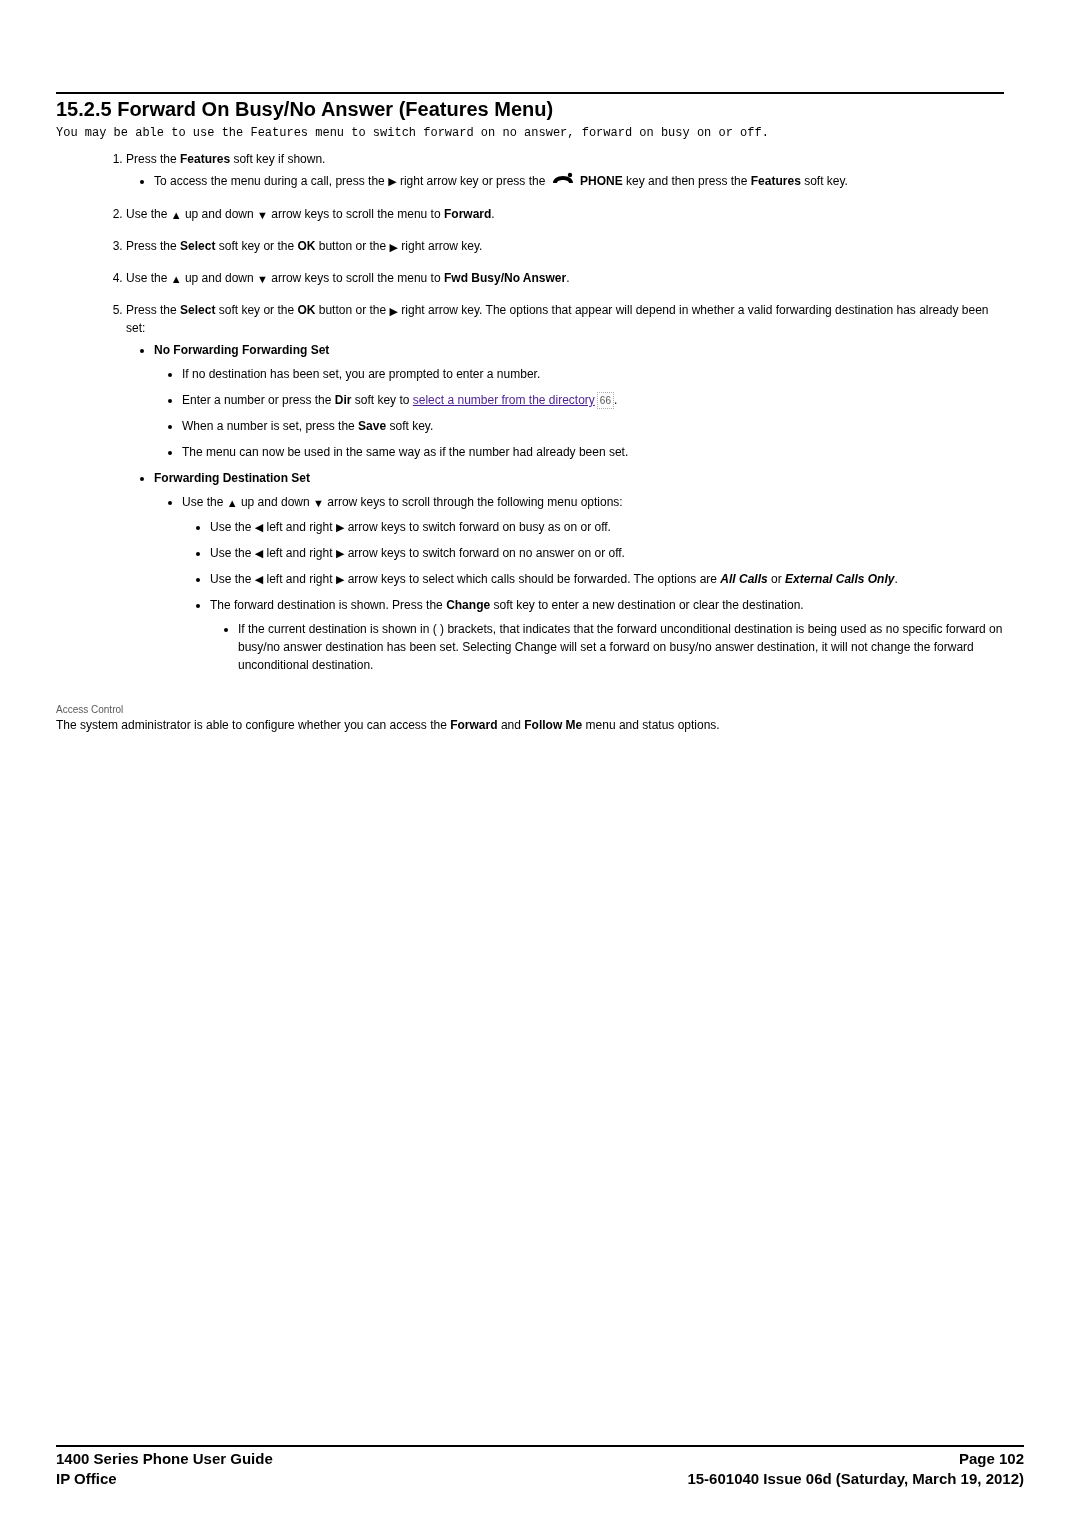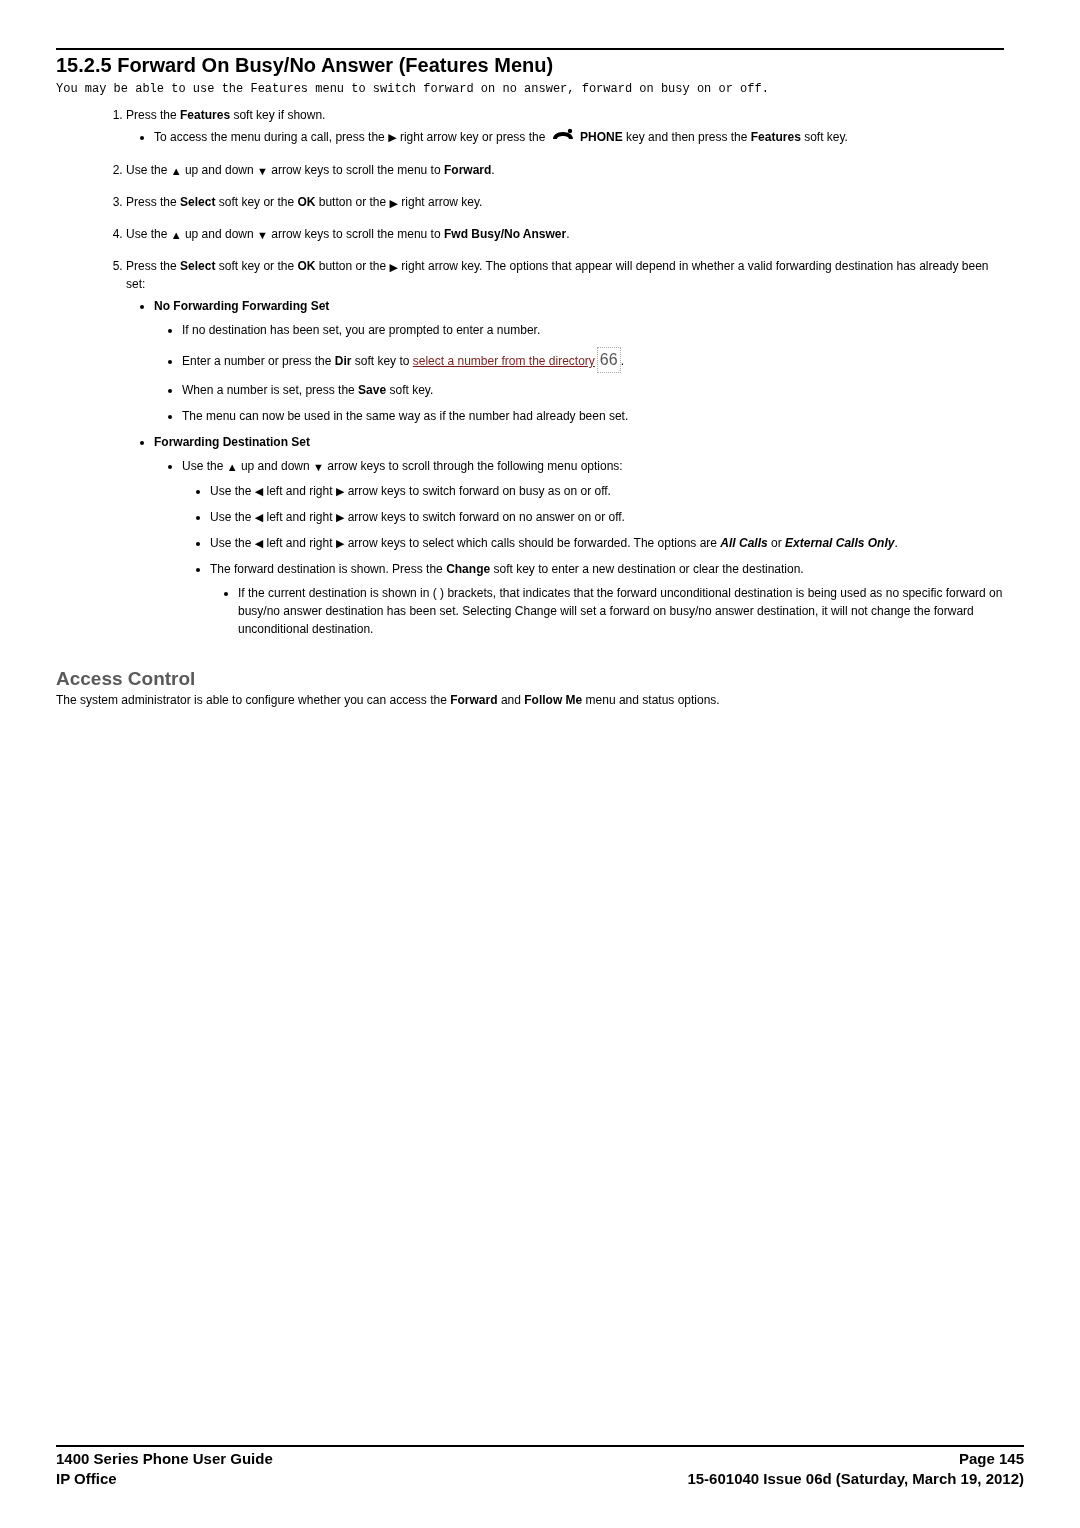--- a/index.html
+++ b/index.html
@@ -10,20 +10,21 @@
     font-size: 12px;
     color: #000;
     width: 1080px;
     height: 1528px;
     position: relative;
     box-sizing: border-box;
   }
   .page {
     padding: 48px 76px 0 56px;
     box-sizing: border-box;
+    margin-top: 44px;
   }
   .rule-top {
     border-top: 2px solid #000;
     margin-bottom: 4px;
   }
   h1.section-title {
     font-family: Arial, Helvetica, sans-serif;
     font-size: 20px;
     font-weight: bold;
     margin: 0 0 4px 0;
@@ -72,37 +73,37 @@
     font-size: 11px;
     display: inline-block;
     vertical-align: middle;
   }
   .phone-icon {
     display: inline-block;
     vertical-align: middle;
     margin: 0 2px;
   }
   a.link {
-    color: #7f1d1d;
+    color: #4c1d95;
     text-decoration: underline;
   }
   .pageref {
     display: inline-block;
-    font-size: 16px;
+    font-size: 10px;
     color: #555;
     border: 1px dotted #aaa;
     padding: 0 2px;
     margin-left: 2px;
     vertical-align: baseline;
     text-decoration: none;
   }
   .access-heading {
-    font-weight: bold;
+    font-weight: normal;
     color: #5a5a5a;
-    font-size: 19px;
+    font-size: 10px;
     margin-top: 30px;
     margin-bottom: 2px;
   }
   .access-body {
     line-height: 1.4;
   }
   .footer {
     position: absolute;
     left: 56px;
     right: 56px;
@@ -207,19 +208,19 @@
   <div class="access-heading">Access Control</div>
   <div class="access-body">
     <span>The system administrator is able to configure whether you can access the </span><span class="b">Forward</span><span> and </span><span class="b">Follow Me</span><span> menu and status options.</span>
   </div>
 </div>
 
 <div class="footer">
   <div class="footer-rule"></div>
   <div class="footer-row">
     <span>1400 Series Phone User Guide</span>
-    <span>Page 145</span>
+    <span>Page 102</span>
   </div>
   <div class="footer-row">
     <span>IP Office</span>
     <span>15-601040 Issue 06d (Saturday, March 19, 2012)</span>
   </div>
 </div>
 
 </body></html>

